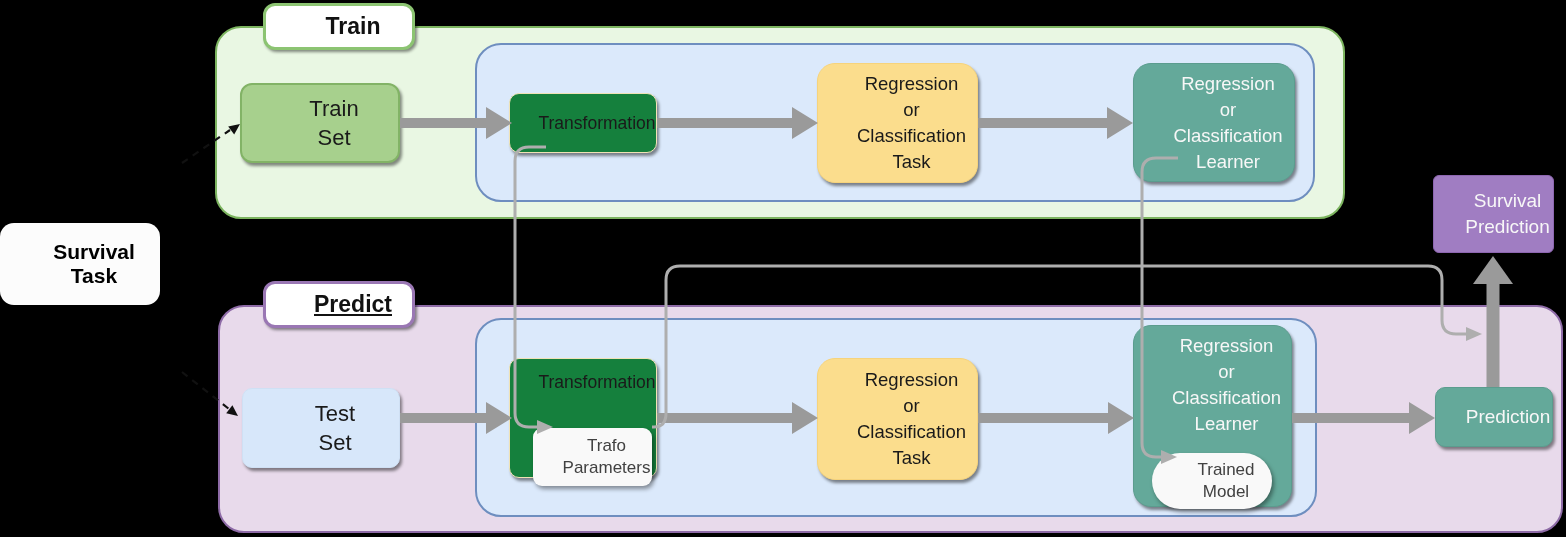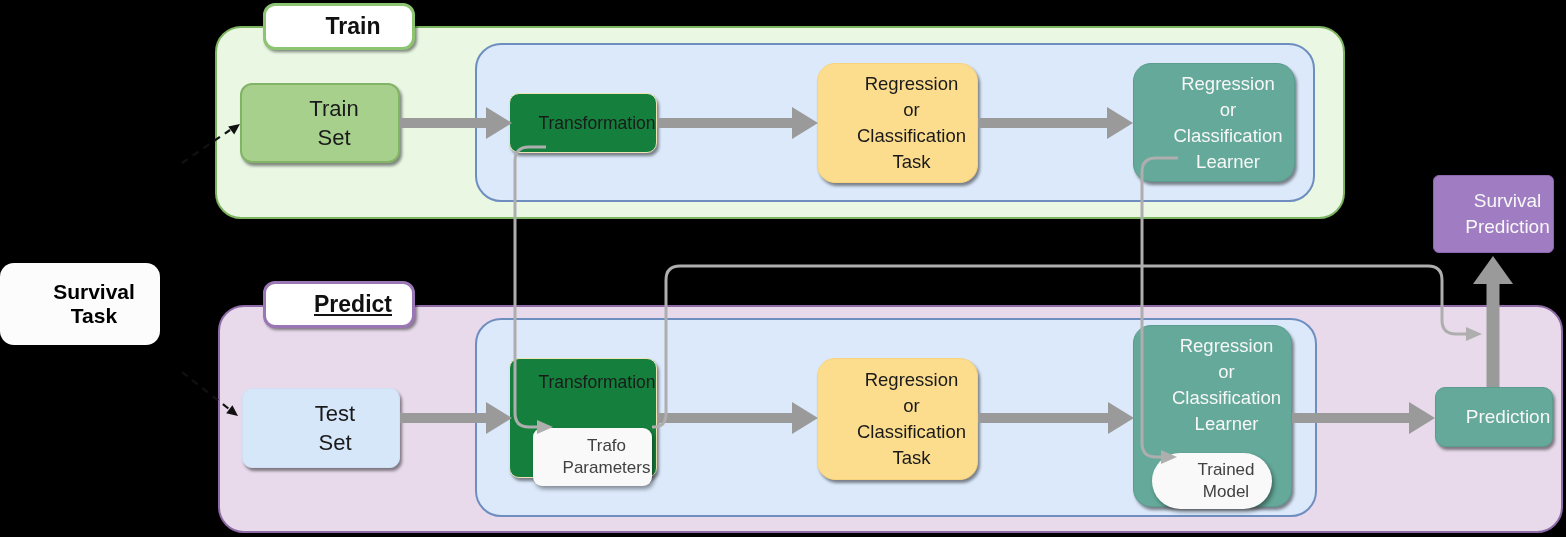--- a/index.html
+++ b/index.html
@@ -20,21 +20,21 @@
   .green-container{background:#e9f7e3;border:2.5px solid #7cb45f;}
   .purple-container{background:#e8daeb;border:2.5px solid #8e6ba7;}
   .blue-container{background:#dbe9fb;border:2px solid #6e8ebf;border-radius:26px;}
   .sec-label{
     background:#ffffff;border-radius:12px;font-weight:bold;font-size:23px;color:#111;
     display:flex;align-items:center;justify-content:center;
     filter:drop-shadow(2px 2.5px 1.5px rgba(0,0,0,0.45));
   }
   .sec-label.green{border:3.5px solid #8cc472;}
   .sec-label.purple{border:3.5px solid #9a77b4;text-decoration:underline;}
-  .white-node{background:#fcfcfc;border-radius:14px;font-weight:bold;font-size:21px;color:#000;margin-top:40px;}
+  .white-node{background:#fcfcfc;border-radius:14px;font-weight:bold;font-size:21px;color:#000;}
   .set-node{font-size:22px;line-height:29px;border-radius:12px;}
   .train-set{background:#a7d08d;border:2px solid #82b366;}
   .test-set{background:#d7e7fa;border:1px solid #cfe0f4;}
   .cream-node{background:#15803d;border:1.5px solid #f0e3b6;border-radius:10px;font-size:17.5px;}
   .yellow-node{background:#fbdd8d;border:1px solid #f6d37c;border-radius:18px;font-size:18.5px;line-height:26px;}
   .teal-node{background:#64a99a;border:1px solid #5b9c8e;color:#f7f7f7;border-radius:18px;font-size:18.5px;line-height:26px;}
   .teal-small{background:#64a99a;border:1px solid #5b9c8e;color:#f7f7f7;border-radius:10px;font-size:19px;}
   .purple-node{background:#a07dc2;border:1px solid #8d66b0;color:#f7f7f7;border-radius:6px;font-size:19px;line-height:26px;}
   .sub-node{background:#f9f9f9;border-radius:9px;font-size:17px;line-height:22px;color:#414141;
     filter:drop-shadow(2.5px 3px 2px rgba(0,0,0,0.4));margin-top:16px;}

